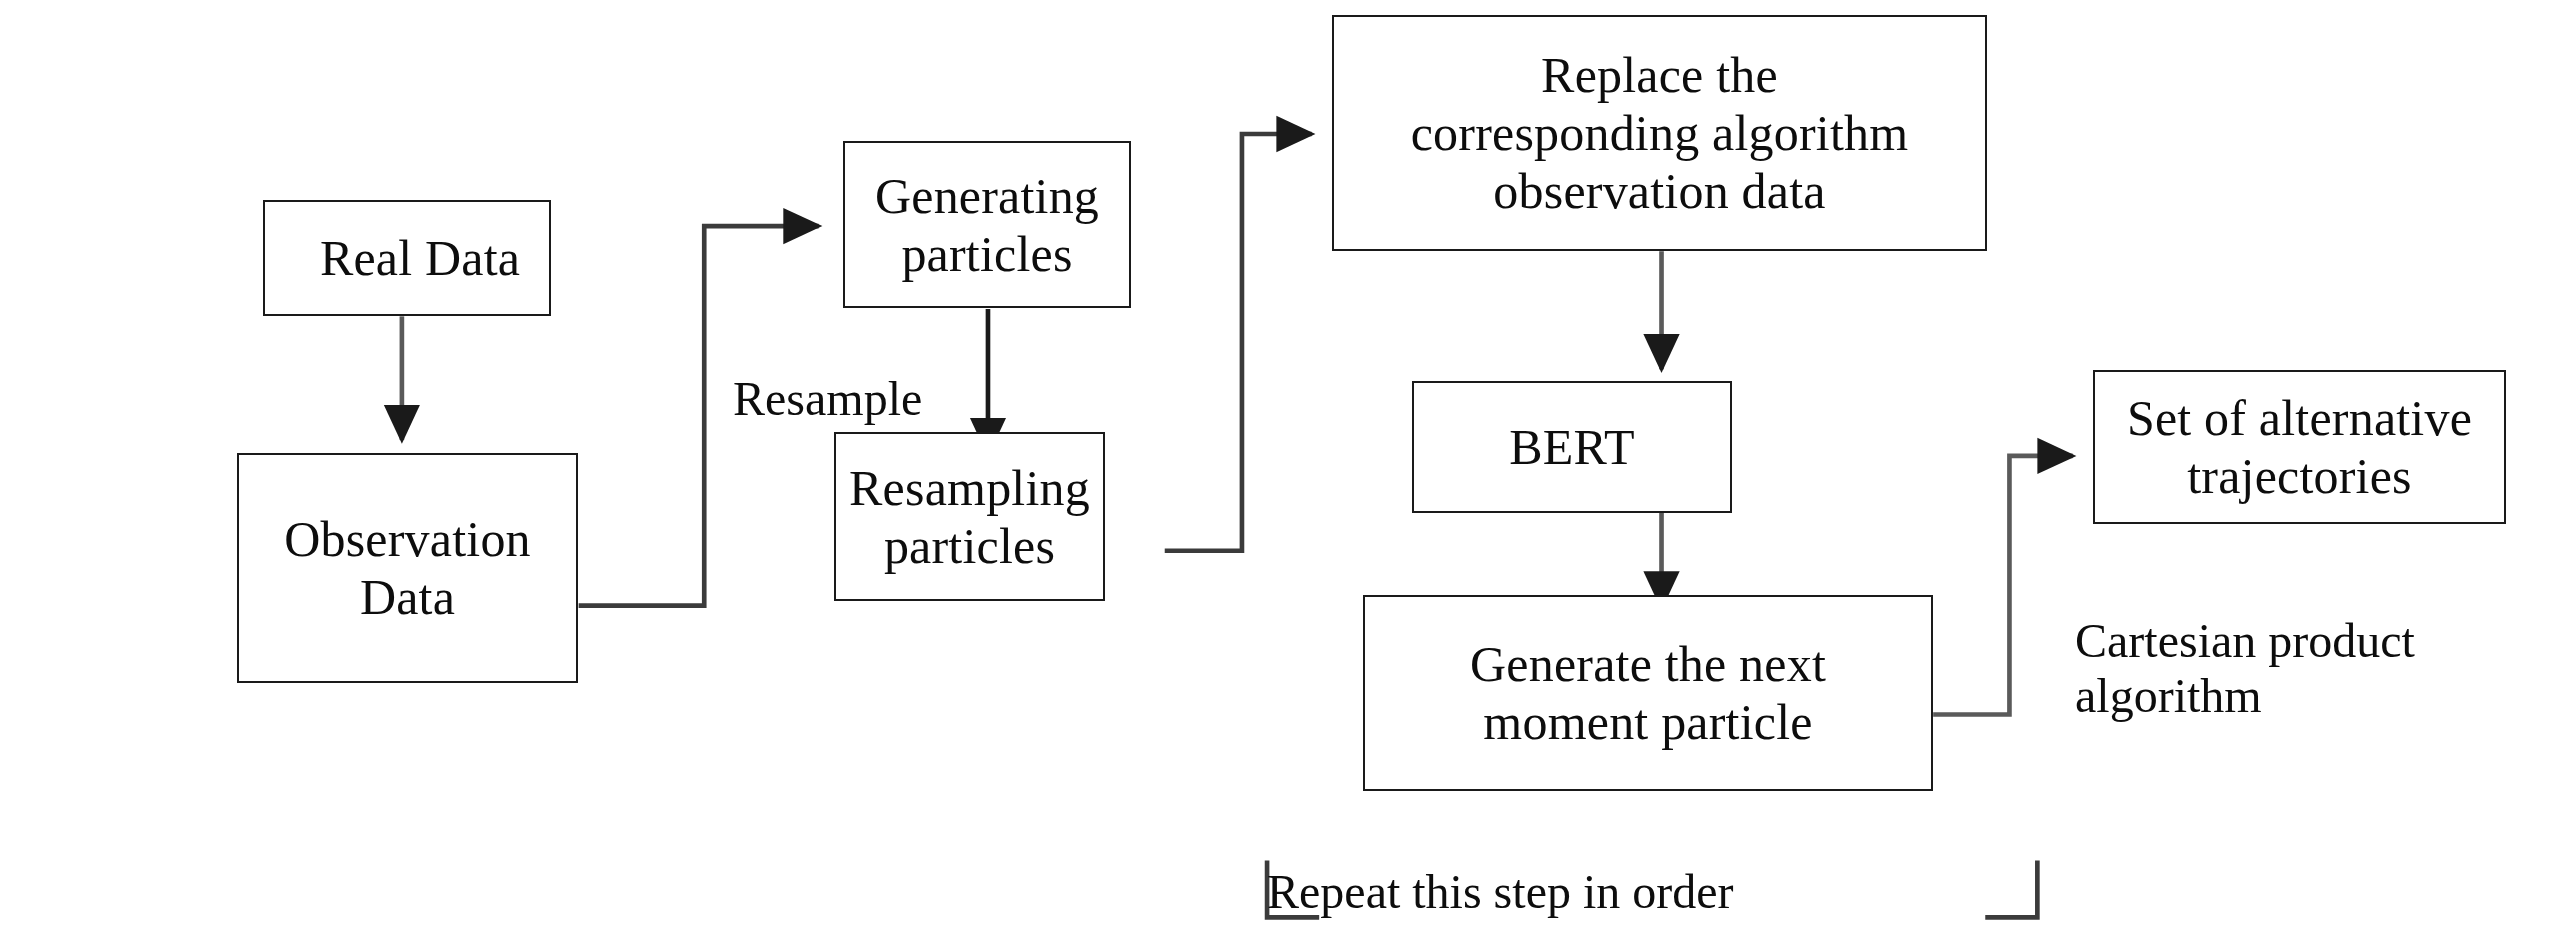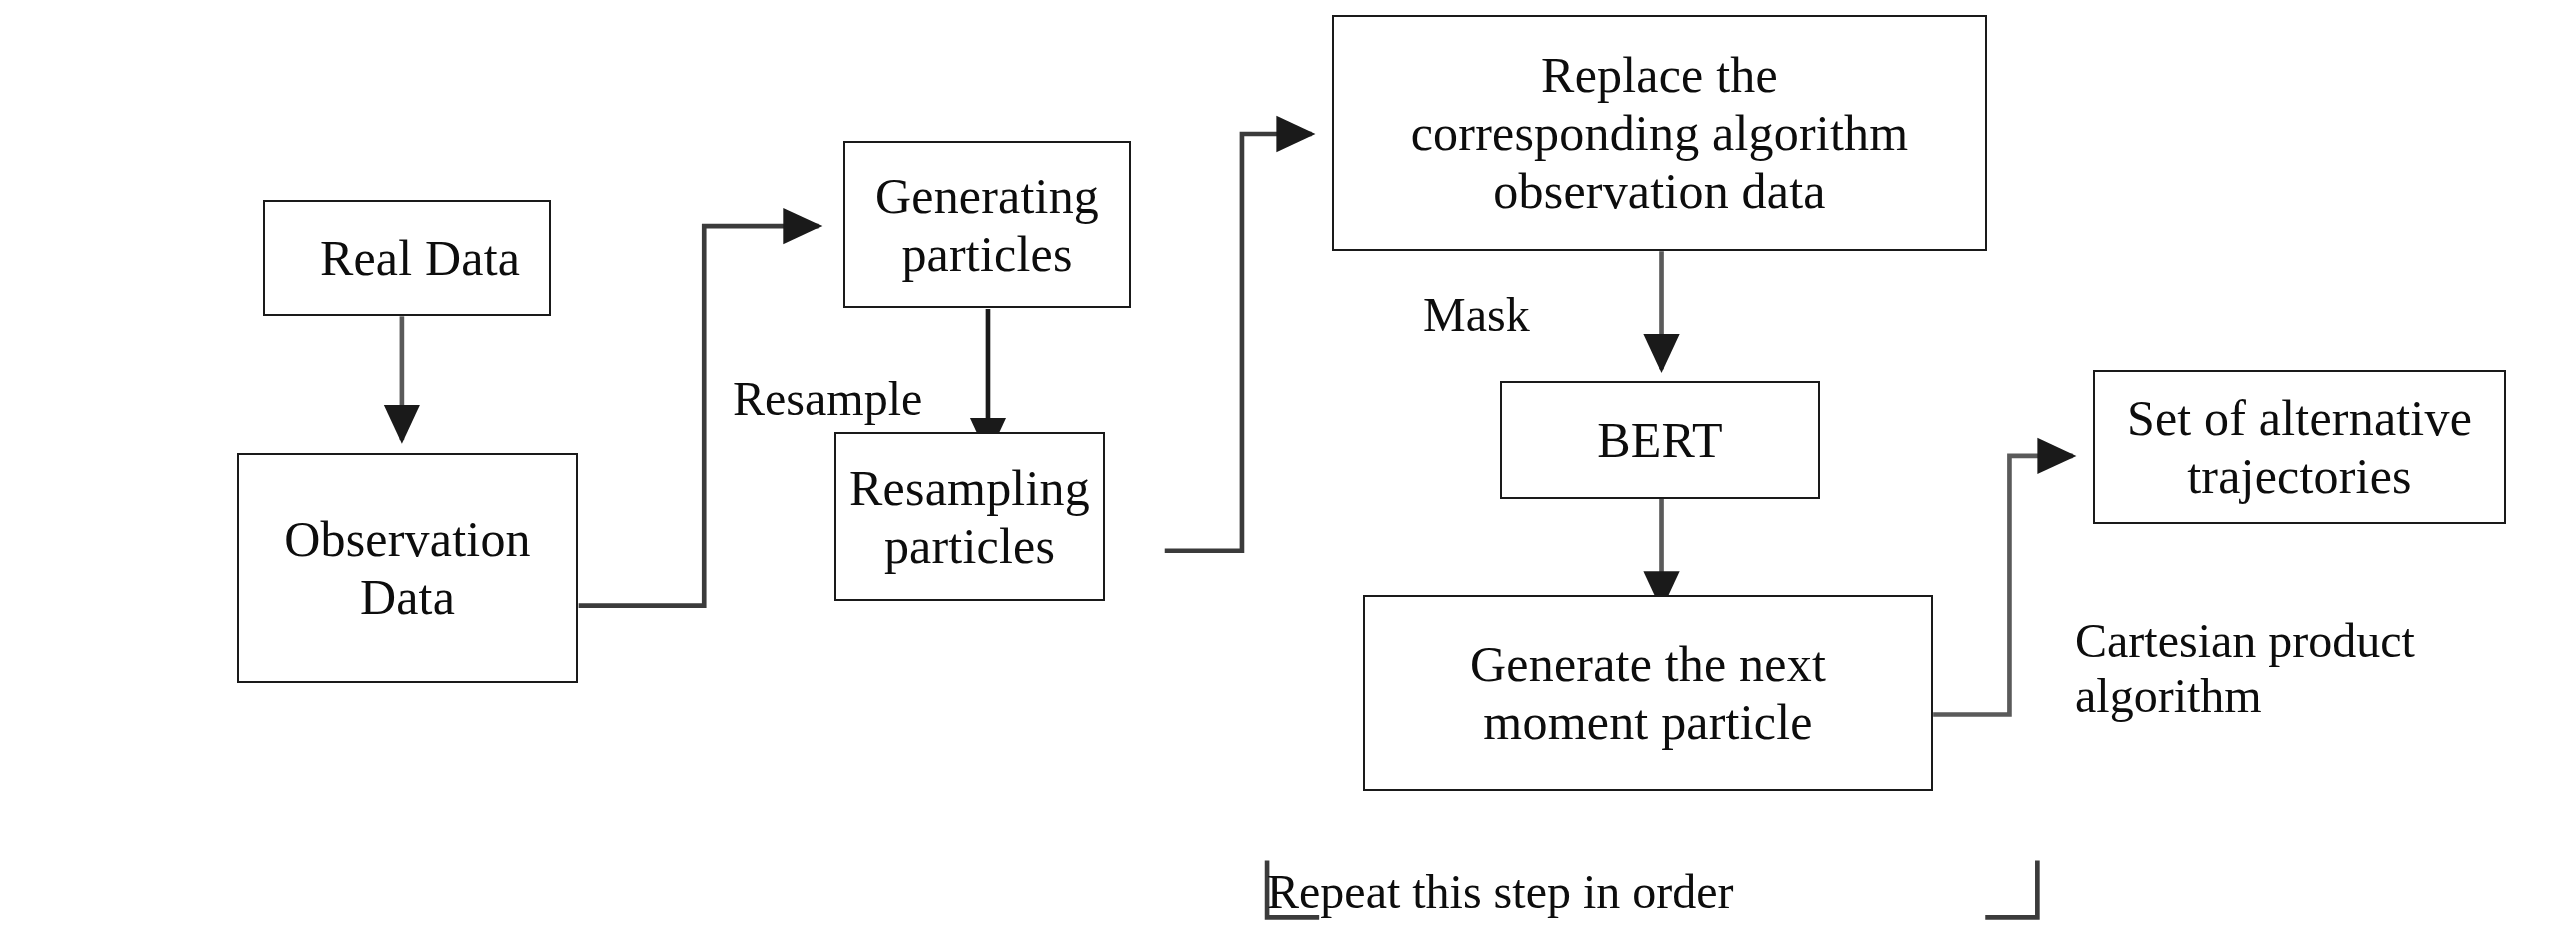--- a/index.html
+++ b/index.html
@@ -108,32 +108,31 @@
   <div class="node-box" style="left:843px; top:141px; width:288px; height:167px;">Generating
 particles</div>
 
   <div class="node-box" style="left:834px; top:432px; width:271px; height:169px;">Resampling
 particles</div>
 
   <div class="node-box" style="left:1332px; top:15px; width:655px; height:236px;">Replace the
 corresponding algorithm
 observation data</div>
 
-  <div class="node-box" style="left:1500px; top:381px; width:320px; height:118px;">BERT</div>
+  <div class="node-box" style="left:1412px; top:381px; width:320px; height:132px;">BERT</div>
 
   <div class="node-box" style="left:1363px; top:595px; width:570px; height:196px;">Generate the next
 moment particle</div>
 
   <div class="node-box" style="left:2093px; top:370px; width:413px; height:154px;">Set of alternative
 trajectories</div>
 
 
   <div class="edge-label left-align" style="left:733px; top:372px; width:279px;">Resample</div>
 
-  <div class="edge-label left-align" style="left:1423px; top:288px; width:205px;">Mask</div>
 
   <div class="edge-label" style="left:2075px; top:614px; width:493px;">Cartesian product
 algorithm</div>
 
   <div class="edge-label" style="left:1267px; top:865px; width:772px;">Repeat this step in order</div>
 
 </div>
 
 
 </body></html>

